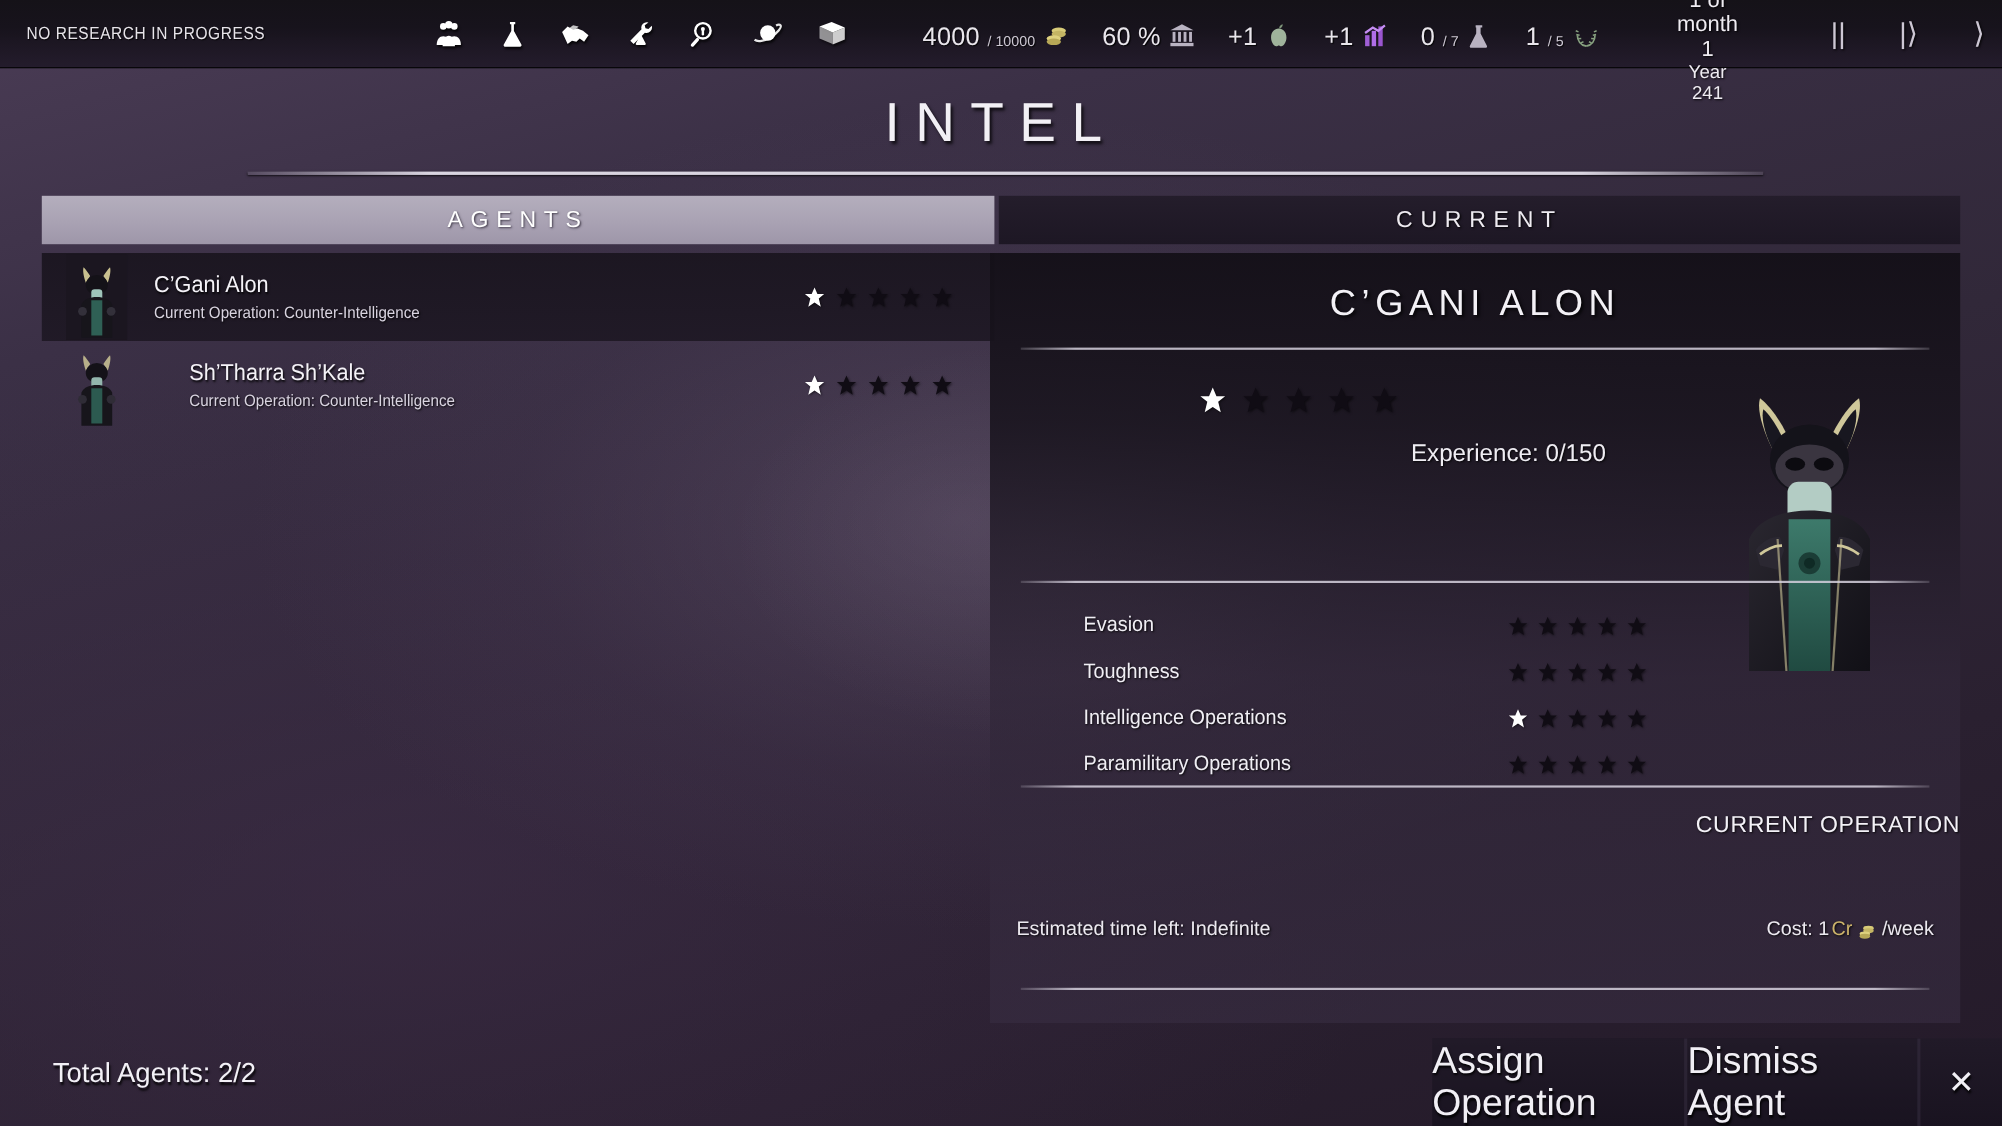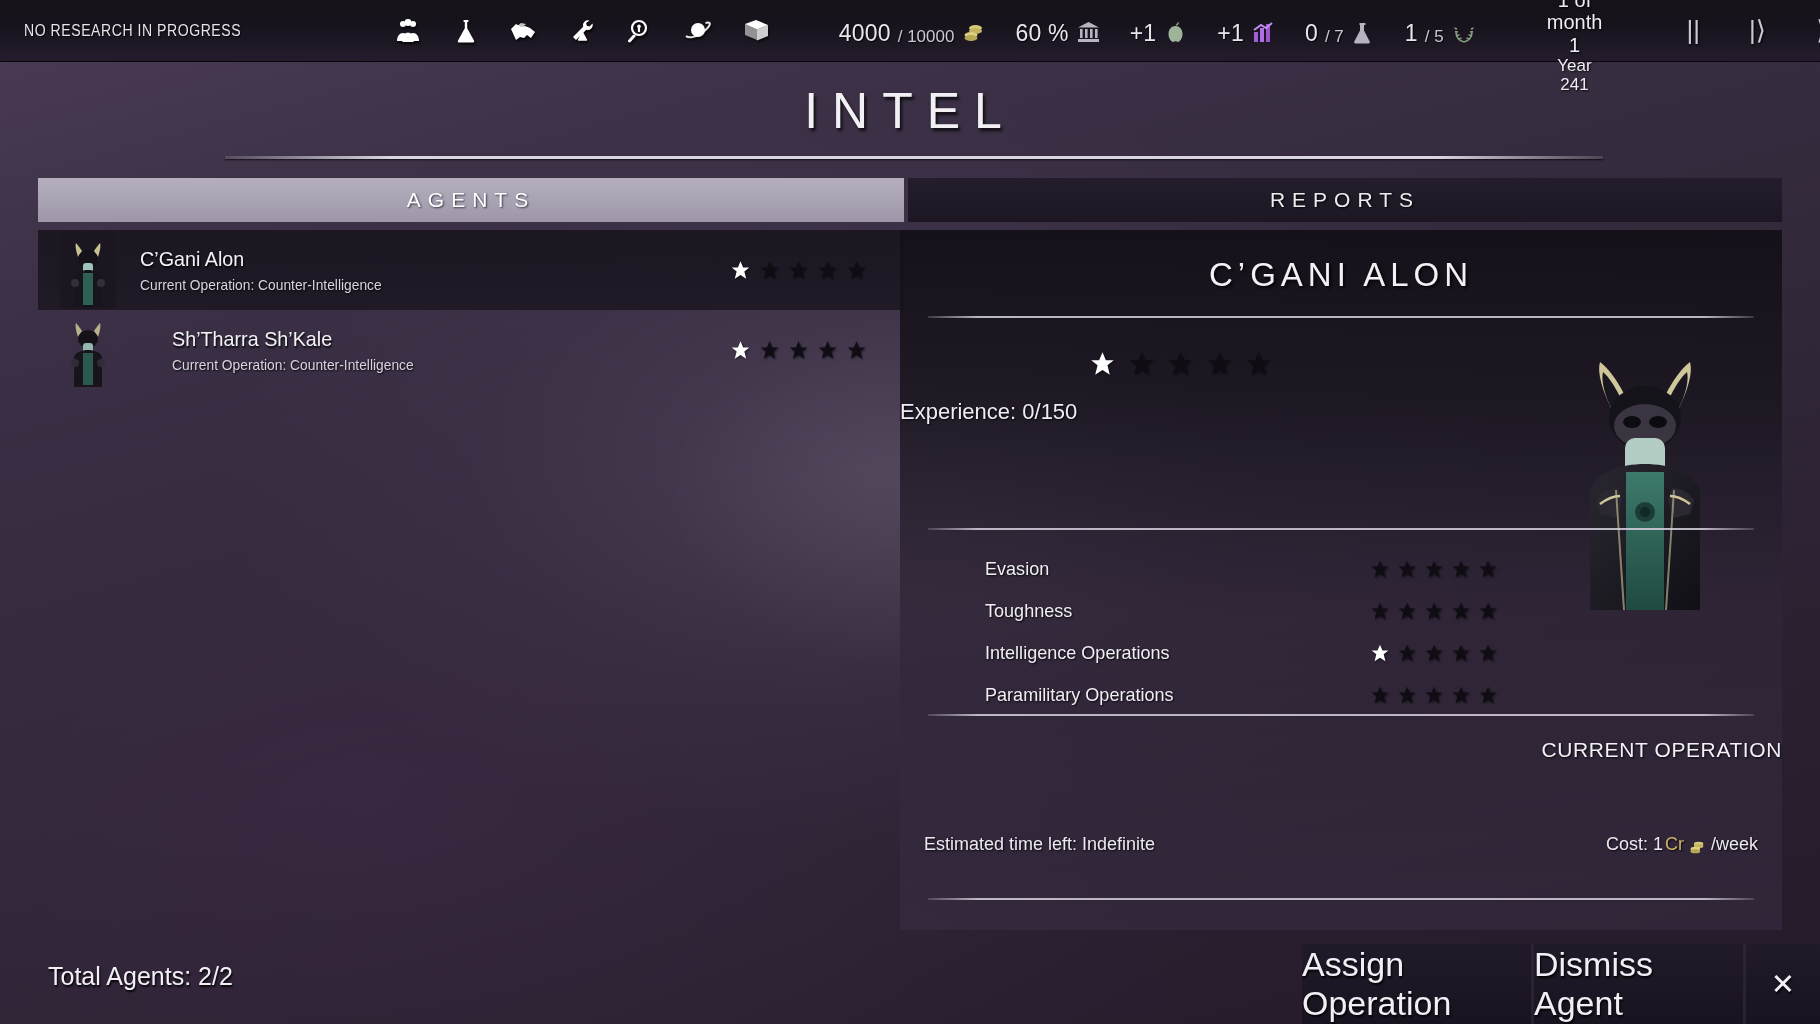--- a/index.html
+++ b/index.html
@@ -70,21 +70,21 @@
     display: flex; align-items: baseline; gap: 7px;
     white-space: nowrap;
     color: #e9e6ec;
     font-family: "Liberation Sans Narrow","Liberation Sans", sans-serif;
   }
   .res .big {
     font-size: 23px; letter-spacing: 0.2px;
     text-shadow: 1px 1px 1px rgba(0,0,0,0.85);
   }
   .res .small {
-    font-size: 17px; color: #cdc8d3; position: relative; top: 1px;
+    font-size: 13px; color: #cdc8d3; position: relative; top: 1px;
     text-shadow: 1px 1px 1px rgba(0,0,0,0.85);
   }
   .res .ricon { width: 26px; height: 26px; position: relative; top: 5px; }
   .res .ricon svg { display:block; }
 
   .datebox {
     margin-left: 70px;
     text-align: center;
     color: #efecf2;
     font-family: "Liberation Sans Narrow","Liberation Sans", sans-serif;
@@ -225,21 +225,21 @@
     font-weight: 300;
     text-shadow: 2px 2px 3px rgba(0,0,0,0.8);
   }
   .hr {
     height: 2px; margin: 22px 28px 0 28px;
     background: linear-gradient(90deg, rgba(200,195,208,0.2), rgba(214,209,222,0.85) 6%, rgba(214,209,222,0.85) 94%, rgba(200,195,208,0.2));
   }
 
   .xp-block {
     position: absolute; left: 0; top: 120px; width: 560px;
-    text-align: left;
+    text-align: right;
   }
   .xp-stars { display: flex; gap: 12px; justify-content: center; }
   .xp-stars .star { width: 27px; height: 27px; }
   .xp-text {
     margin-top: 22px;
     font-family: "Liberation Sans Narrow","Liberation Sans", sans-serif;
     font-size: 22px; color: #efedf3;
     text-shadow: 1px 1px 2px rgba(0,0,0,0.85);
   }
 
@@ -464,21 +464,21 @@
       <div class="tbtn">⟩</div>
       <div class="tbtn">⟩⟩</div>
     </div>
   </div>
 
   <div class="page-title">INTEL</div>
   <div class="title-rule"></div>
 
   <div class="tabs">
     <div class="tab active">AGENTS</div>
-    <div class="tab inactive">REPORTS</div>
+    <div class="tab inactive">CURRENT</div>
   </div>
 
   <div class="agent-list">
 
     <div class="agent-row selected">
       <div class="thumb">
         <svg width="56" height="78" viewBox="0 0 56 78">
           <rect width="56" height="78" fill="#1b1620"></rect>
           <path d="M18 26c-2-6-3-11-2-14 2 2 4 5 6 8z" fill="#c9c08f"></path>
           <path d="M38 26c2-6 3-11 2-14-2 2-4 5-6 8z" fill="#c9c08f"></path>

